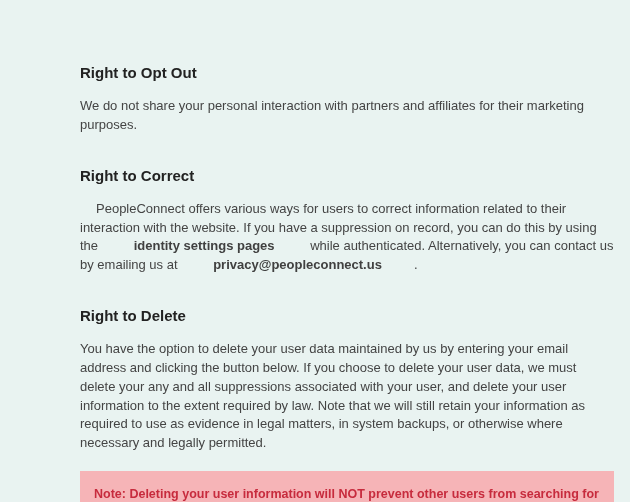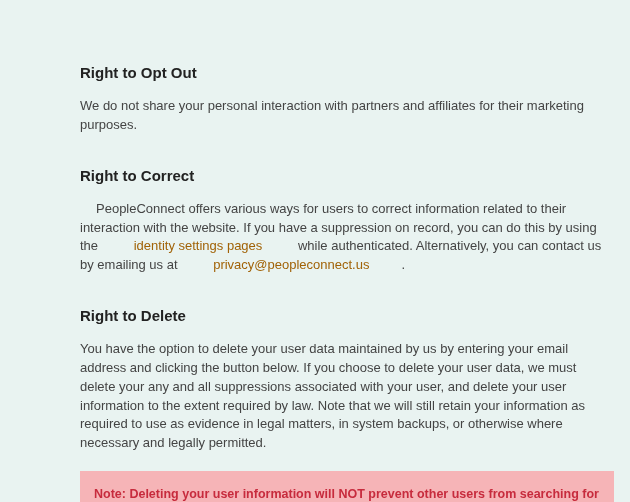--- a/index.html
+++ b/index.html
@@ -19,22 +19,22 @@
     margin-top: 0;
   }
   .section {
     margin-bottom: 32px;
   }
   p {
     line-height: 1.45;
     color: #444;
   }
   a.link {
-    color: #a16207;
-    font-weight: 400;
+    color: #404040;
+    font-weight: 700;
     text-decoration: none;
   }
   .note-box {
     background: #f6b4b7;
     color: #c72b3d;
     font-weight: 700;
     font-size: 12.5px;
     line-height: 1.5;
     padding: 14px 14px;
     margin-top: 18px;

